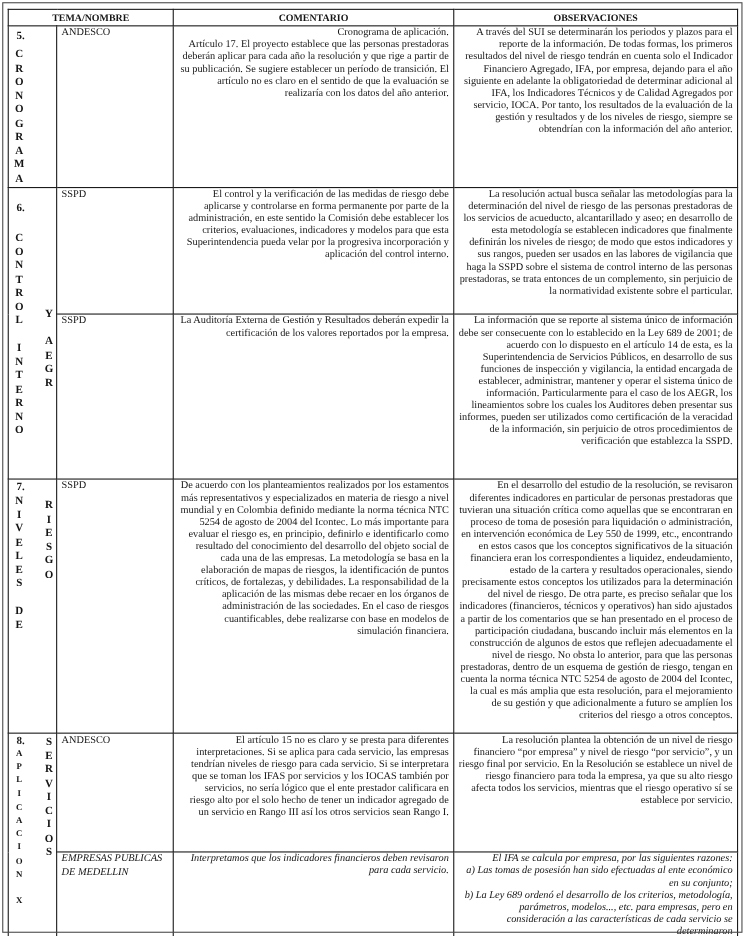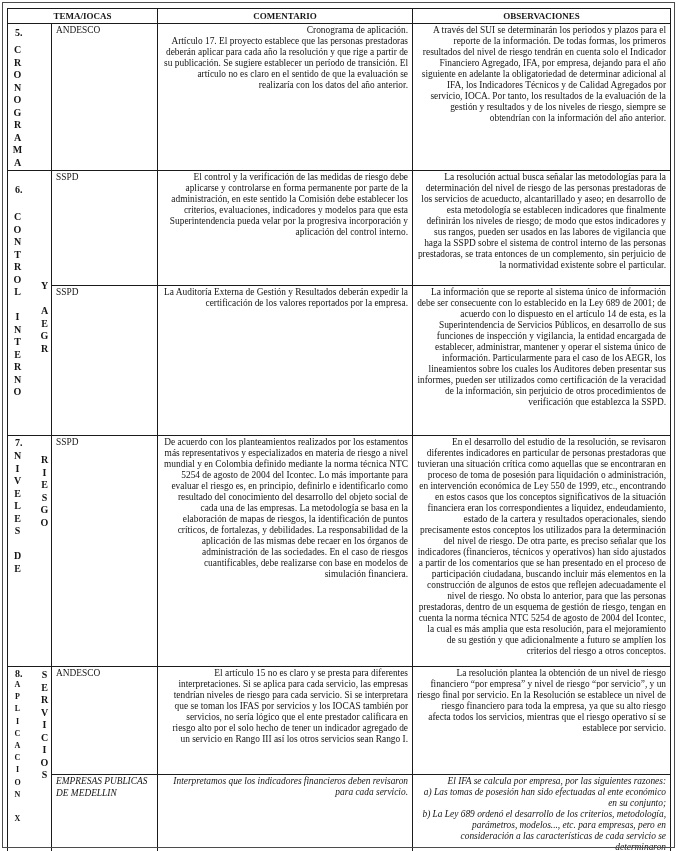--- a/index.html
+++ b/index.html
@@ -95,21 +95,21 @@
 
   <table class="doc">
     <colgroup>
       <col style="width:44px">
         <col style="width:106px">
         <col style="width:255px">
         <col style="width:258px">
     </colgroup>
     <thead>
       <tr>
-        <th colspan="2">TEMA/IOCAS</th>
+        <th colspan="2">TEMA/NOMBRE</th>
         <th>COMENTARIO</th>
         <th>OBSERVACIONES</th>
       </tr>
     </thead>
     <tbody>
 
       <tr class="r5">
         <td class="theme-cell">
           <div class="num">5.</div>
           <div class="stacks">

